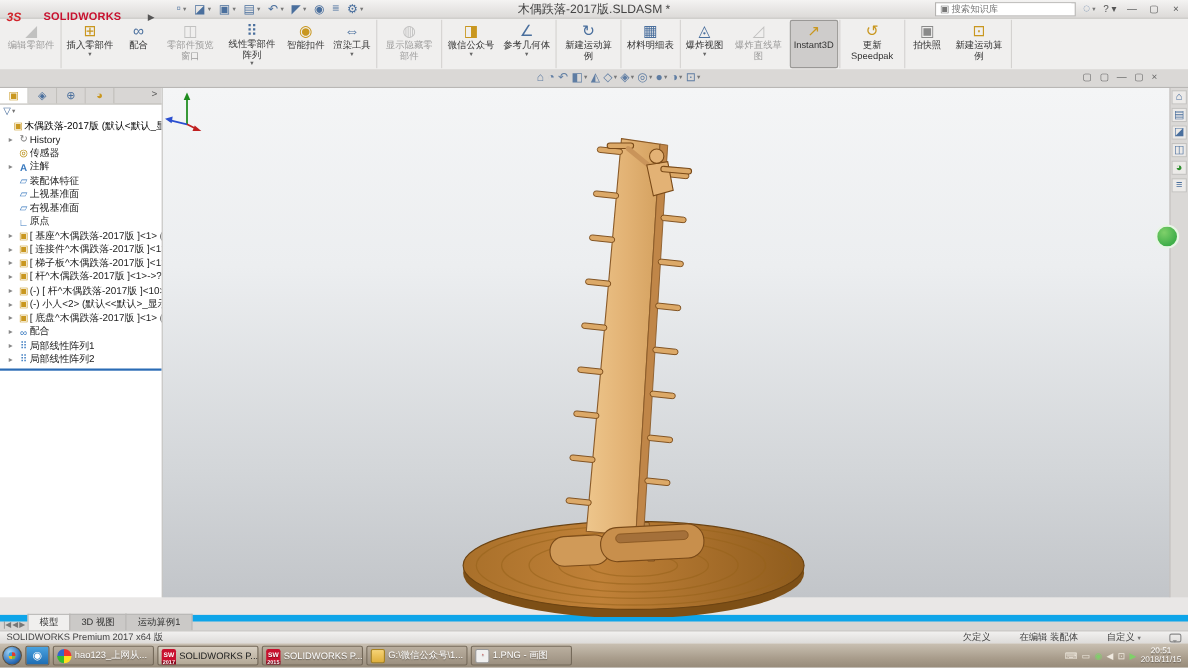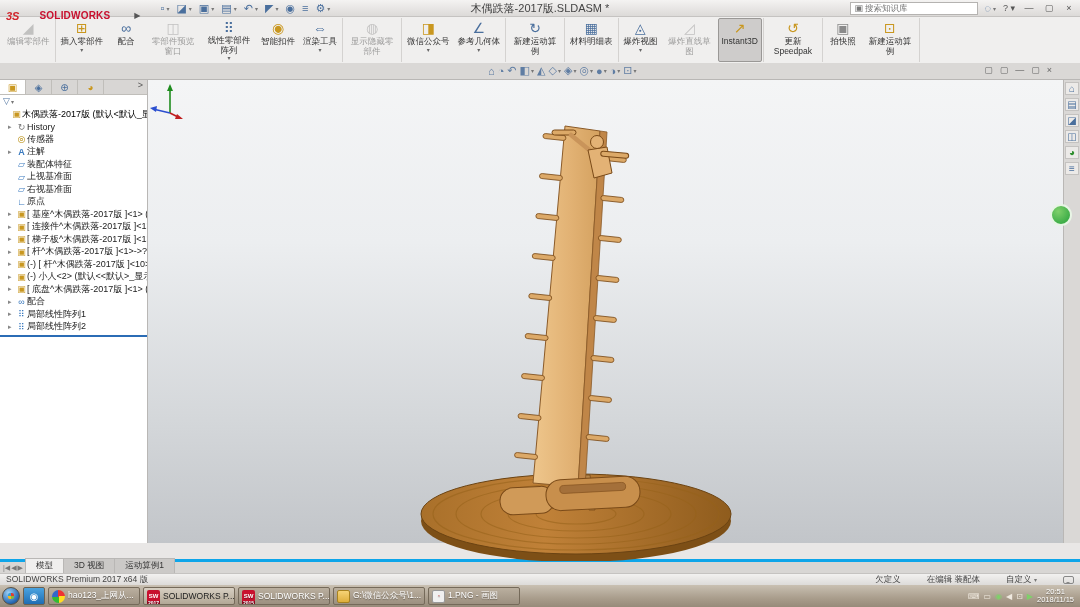--- a/index.html
+++ b/index.html
@@ -73,21 +73,21 @@
   .triad { position:absolute; left:8px; bottom:6px; }
 
   
   .taskpane { width:17px; background:#dad8d6; border-left:1px solid #b9b7b5; display:flex; flex-direction:column; align-items:center; padding-top:2px; gap:3px; }
   .tp { font-size:10px; color:#4a6f9d; width:14px; height:13px; text-align:center; border:1px solid #c4c2c0; background:#eceae8; line-height:12px; }
   .tp.multi { color:#2f8f2f; }
   .greenbadge { position:absolute; right:-9px; top:124px; width:22px; height:22px; border-radius:50%;
     background:radial-gradient(circle at 35% 30%, #7fd06a, #3fae49 70%); border:2px solid #e8f5e5; z-index:5; }
 
   
-  .btabs { height:14px; background:#d8d6d4; border-top:3px solid #0ea5e9; display:flex; align-items:flex-end; flex:0 0 auto;margin-top:16px; }
+  .btabs { height:14px; background:#d8d6d4; border-top:6px solid #0ea5e9; display:flex; align-items:flex-end; flex:0 0 auto;margin-top:16px; }
   .btab-nav { display:flex; gap:1px; padding:0 3px 1px; color:#777; font-size:7px; }
   .btab { padding:1px 10px; font-size:8.5px; border:1px solid #b9b7b5; border-bottom:none; background:#cbc9c7; margin-left:-1px; }
   .btab.active { background:#f0efee; }
 
   
   .statusbar { height:12px; background:linear-gradient(#f2f1f0,#dddbd9); border-top:1px solid #c5c3c1;
     display:flex; align-items:center; font-size:8.5px; color:#444; padding:0 6px; flex:0 0 auto; }
   .st-right { margin-left:auto; display:flex; align-items:center; gap:26px; }
   .bubble { width:11px; height:8px; border:1px solid #888; border-radius:2px; position:relative; }
   .bubble:after { content:""; position:absolute; left:2px; bottom:-3px; border:2px solid transparent; border-top-color:#888; }

